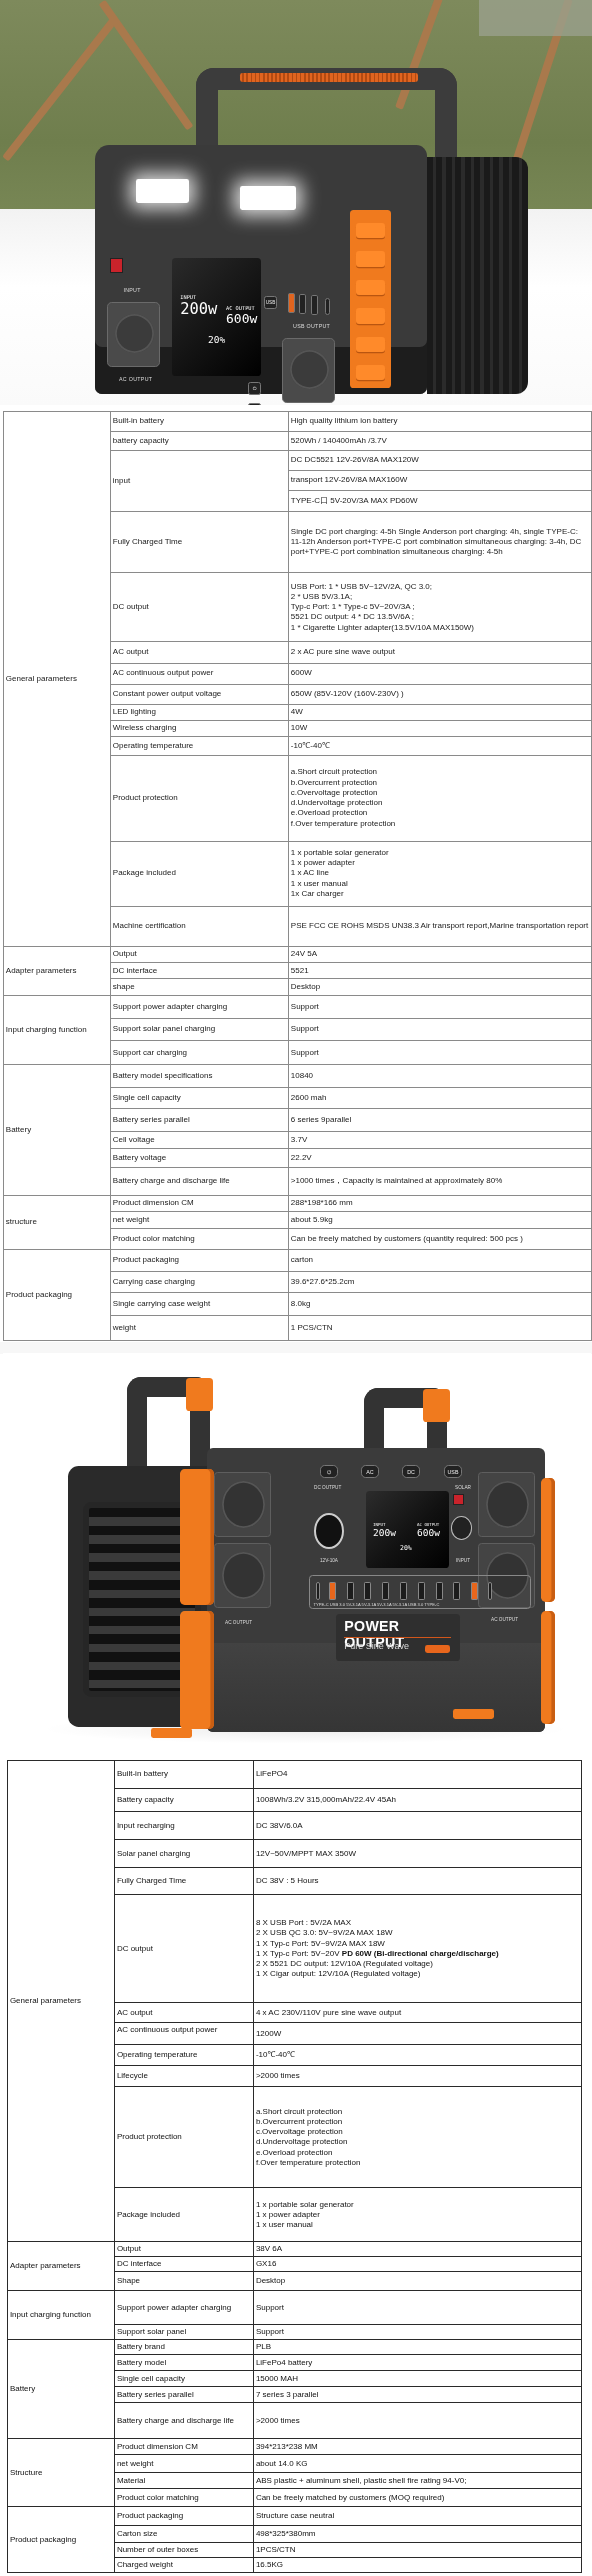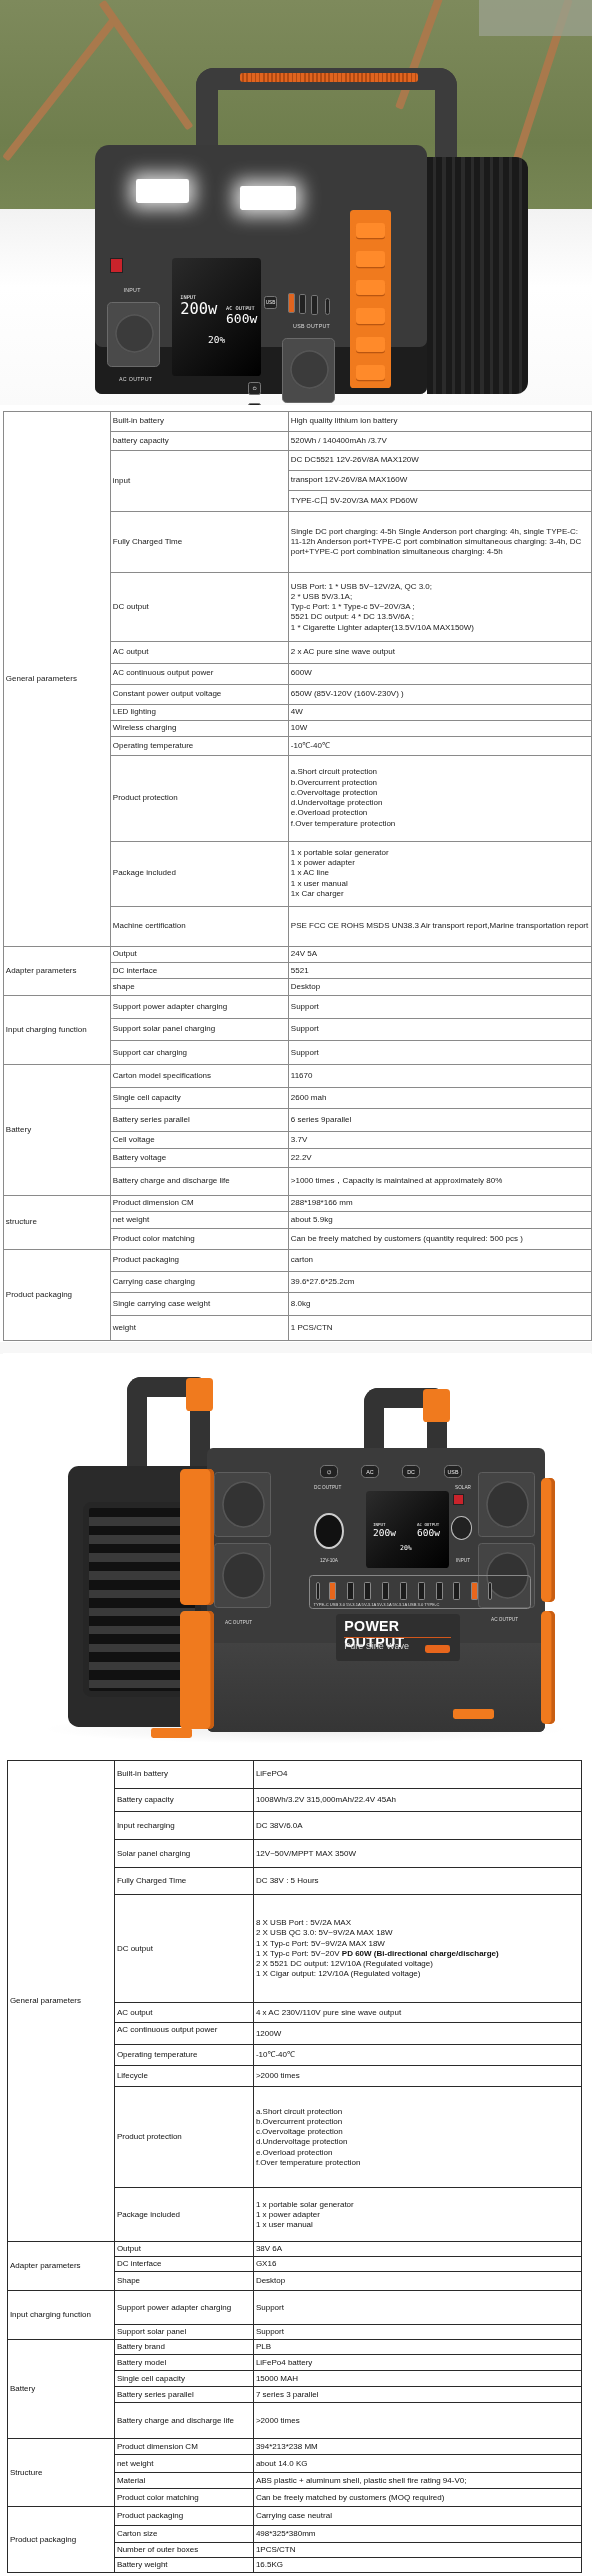--- a/index.html
+++ b/index.html
@@ -237,22 +237,22 @@
       <td>Support solar panel charging</td>
       <td>Support</td>
     </tr>
     <tr style="height:24px">
       <td>Support car charging</td>
       <td>Support</td>
     </tr>
 
     <tr style="height:22.5px">
       <td class="group" rowspan="6">Battery</td>
-      <td>Carton model specifications</td>
-      <td>11670</td>
+      <td>Battery model specifications</td>
+      <td>10840</td>
     </tr>
     <tr style="height:21px">
       <td>Single cell capacity</td>
       <td>2600 mah</td>
     </tr>
     <tr style="height:23px">
       <td>Battery series parallel</td>
       <td>6 series 9parallel</td>
     </tr>
     <tr style="height:17px">
@@ -509,29 +509,29 @@
       <td>ABS plastic + aluminum shell, plastic shell fire rating 94-V0;</td>
     </tr>
     <tr style="height:18px">
       <td>Product color matching</td>
       <td>Can be freely matched by customers (MOQ required)</td>
     </tr>
 
     <tr style="height:19px">
       <td class="group" rowspan="4">Product packaging</td>
       <td>Product packaging</td>
-      <td>Carrying case neutral</td>
+      <td>Structure case neutral</td>
     </tr>
     <tr style="height:17px">
       <td>Carton  size</td>
       <td>498*325*380mm</td>
     </tr>
     <tr style="height:15px">
       <td>Number of outer  boxes</td>
       <td>1PCS/CTN</td>
     </tr>
     <tr style="height:15px">
-      <td>Battery weight</td>
+      <td>Charged weight</td>
       <td>16.5KG</td>
     </tr>
   </tbody>
 </table>
 
 
 </body></html>

